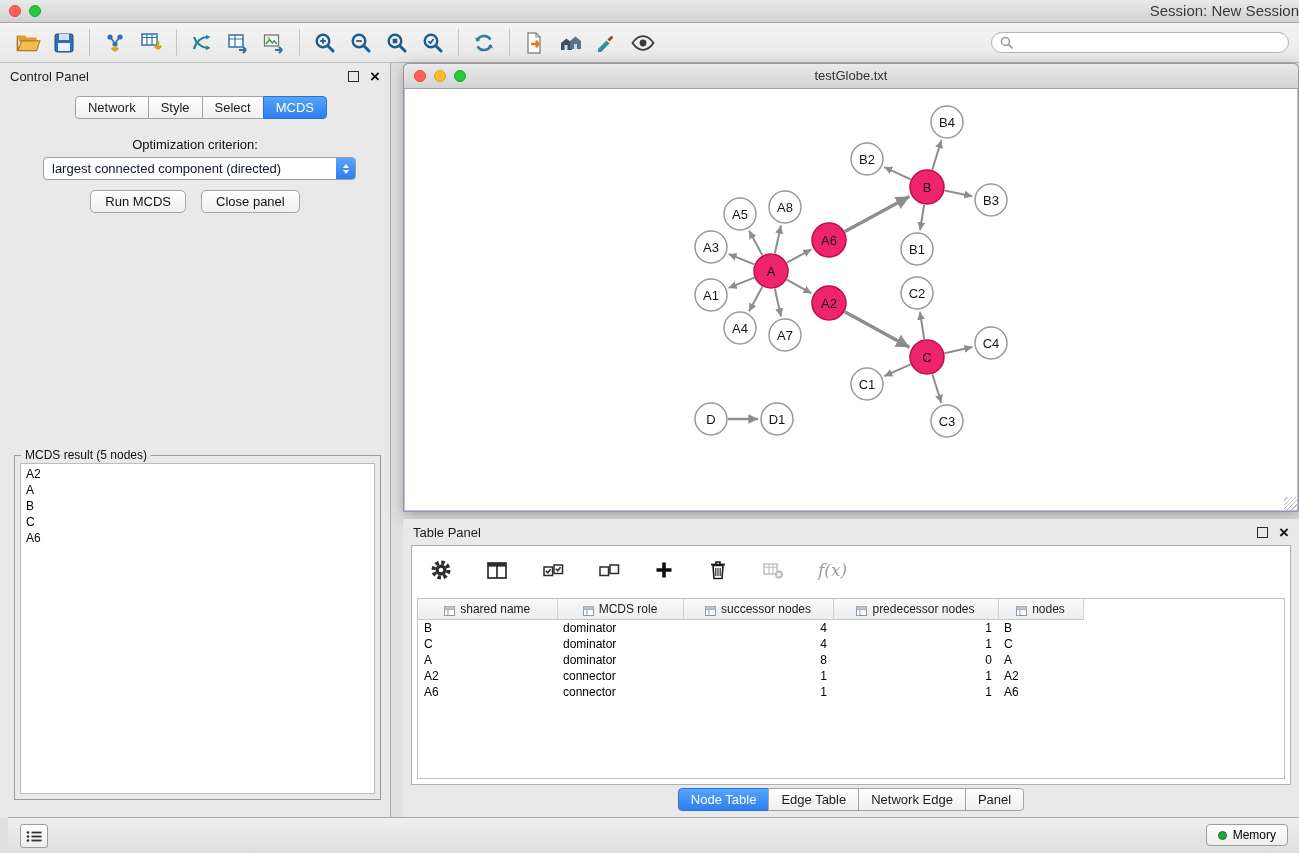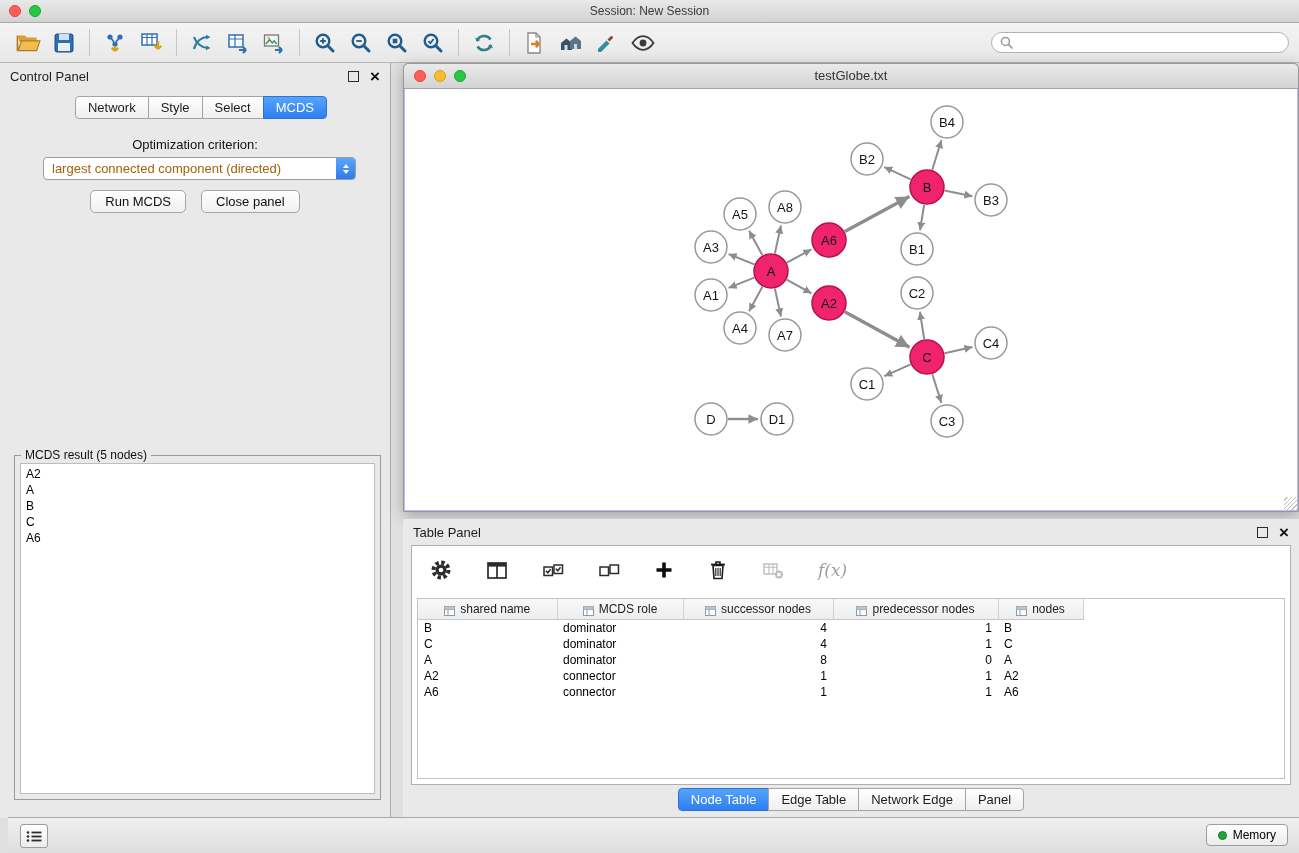--- a/index.html
+++ b/index.html
@@ -1,21 +1,21 @@
 <!DOCTYPE html>
 <html><head>
 <meta charset="utf-8">
 <style>
   html,body{margin:0;padding:0;}
   body{width:1299px;height:853px;font-family:"Liberation Sans",sans-serif;background:#e2e2e2;overflow:hidden;}
   .app{position:relative;width:1299px;height:853px;background:#e0e0e0;}
 
   
   .main-titlebar{position:absolute;left:0;top:0;right:0;height:22px;background:linear-gradient(#e9e9e9,#d2d2d2);border-bottom:1px solid #aaa;}
-  .main-title{line-height:22px;text-align:center;font-size:12px;color:#3a3a3a;}
+  .main-title{line-height:22px;text-align:right;font-size:15px;color:#3a3a3a;}
   .lights{position:absolute;left:9px;top:5px;display:flex;gap:8px;}
   .light{width:12px;height:12px;border-radius:50%;box-sizing:border-box;}
   .light.red{background:#ff5f57;border:1px solid #e0443e;}
   .light.yellow{background:#febc2e;border:1px solid #d89e24;}
   .light.green{background:#28c840;border:1px solid #1da32f;}
 
   
   .main-toolbar{position:absolute;left:0;top:23px;right:0;height:40px;background:linear-gradient(#f4f4f4,#e8e8e8);border-bottom:1px solid #b9b9b9;display:flex;align-items:center;padding:0 10px;box-sizing:border-box;}
   .tbtn{width:36px;height:34px;display:flex;align-items:center;justify-content:center;border-radius:4px;}
   .tsep{width:1px;height:27px;background:#c6c6c6;margin:0 7px;}
@@ -31,21 +31,21 @@
   
   .control-panel{position:absolute;left:0;top:63px;width:391px;bottom:35px;background:#e9e9e9;border-right:1px solid #adadad;box-sizing:border-box;}
   .seg-group{display:flex;justify-content:center;}
   .cp-tabs{position:absolute;top:33px;left:12px;right:0;text-align:right;}
   .seg{font-size:13px;padding:3px 12px;background:linear-gradient(#ffffff,#efefef);border:1px solid #a3a3a3;margin-left:-1px;color:#1c1c1c;white-space:nowrap;}
   .seg:first-child{border-radius:4px 0 0 4px;margin-left:0;}
   .seg:last-child{border-radius:0 4px 4px 0;}
   .seg.active{background:linear-gradient(#55a4fb,#2e7ef2);border-color:#2a71d8;color:#fff;}
   .opt-label{position:absolute;top:74px;left:0;right:0;text-align:center;font-size:13px;color:#101010;}
   .combo{position:absolute;left:43px;top:94px;width:313px;height:23px;border:1px solid #9d9d9d;border-radius:4px;background:#fff;display:flex;align-items:center;box-sizing:border-box;overflow:hidden;}
-  .combo-text{flex:1;font-size:13px;padding-left:8px;color:#a16207;white-space:nowrap;}
+  .combo-text{flex:1;font-size:13px;padding-left:8px;color:#0f172a;white-space:nowrap;}
   .combo-btn{width:19px;align-self:stretch;background:linear-gradient(#5aa6fb,#2d7cf0);display:flex;flex-direction:column;align-items:center;justify-content:center;}
   .tri-up{width:0;height:0;border-left:3.5px solid transparent;border-right:3.5px solid transparent;border-bottom:4.5px solid #fff;margin-bottom:2px;}
   .tri-down{width:0;height:0;border-left:3.5px solid transparent;border-right:3.5px solid transparent;border-top:4.5px solid #fff;}
   .btn-row{position:absolute;top:127px;left:0;right:0;display:flex;justify-content:center;gap:15px;}
   .mac-btn{font-size:13px;padding:3px 14px;border:1px solid #a6a6a6;border-radius:5px;background:linear-gradient(#ffffff,#f0f0f0);color:#101010;}
   .result-box{position:absolute;left:14px;right:9px;top:392px;bottom:18px;border:1px solid #9a9a9a;}
   .result-legend{position:absolute;top:-8px;left:6px;background:#e9e9e9;font-size:12px;color:#101010;padding:0 4px;}
   .result-list{position:absolute;left:5px;right:5px;top:7px;bottom:5px;background:#fff;border:1px solid #bdbdbd;font-size:12px;padding:2px 5px;overflow:auto;}
   .result-item{line-height:16px;color:#000;}
 

